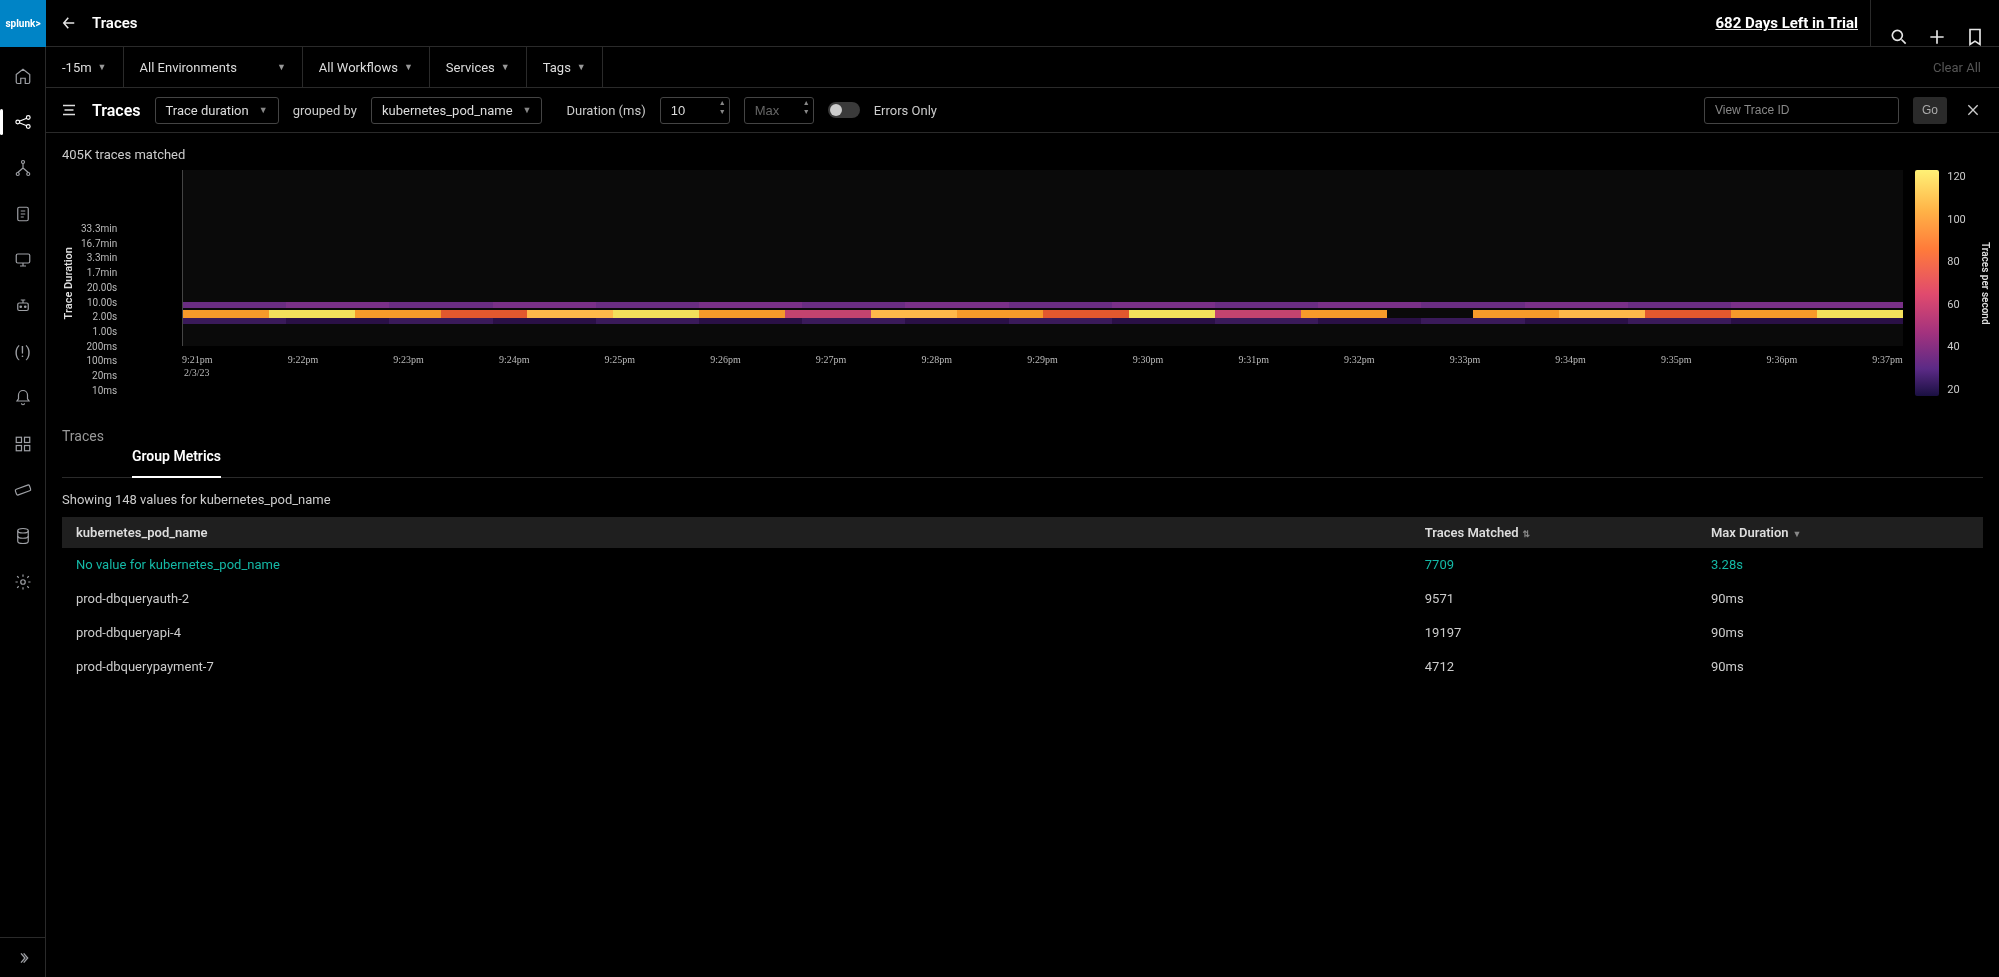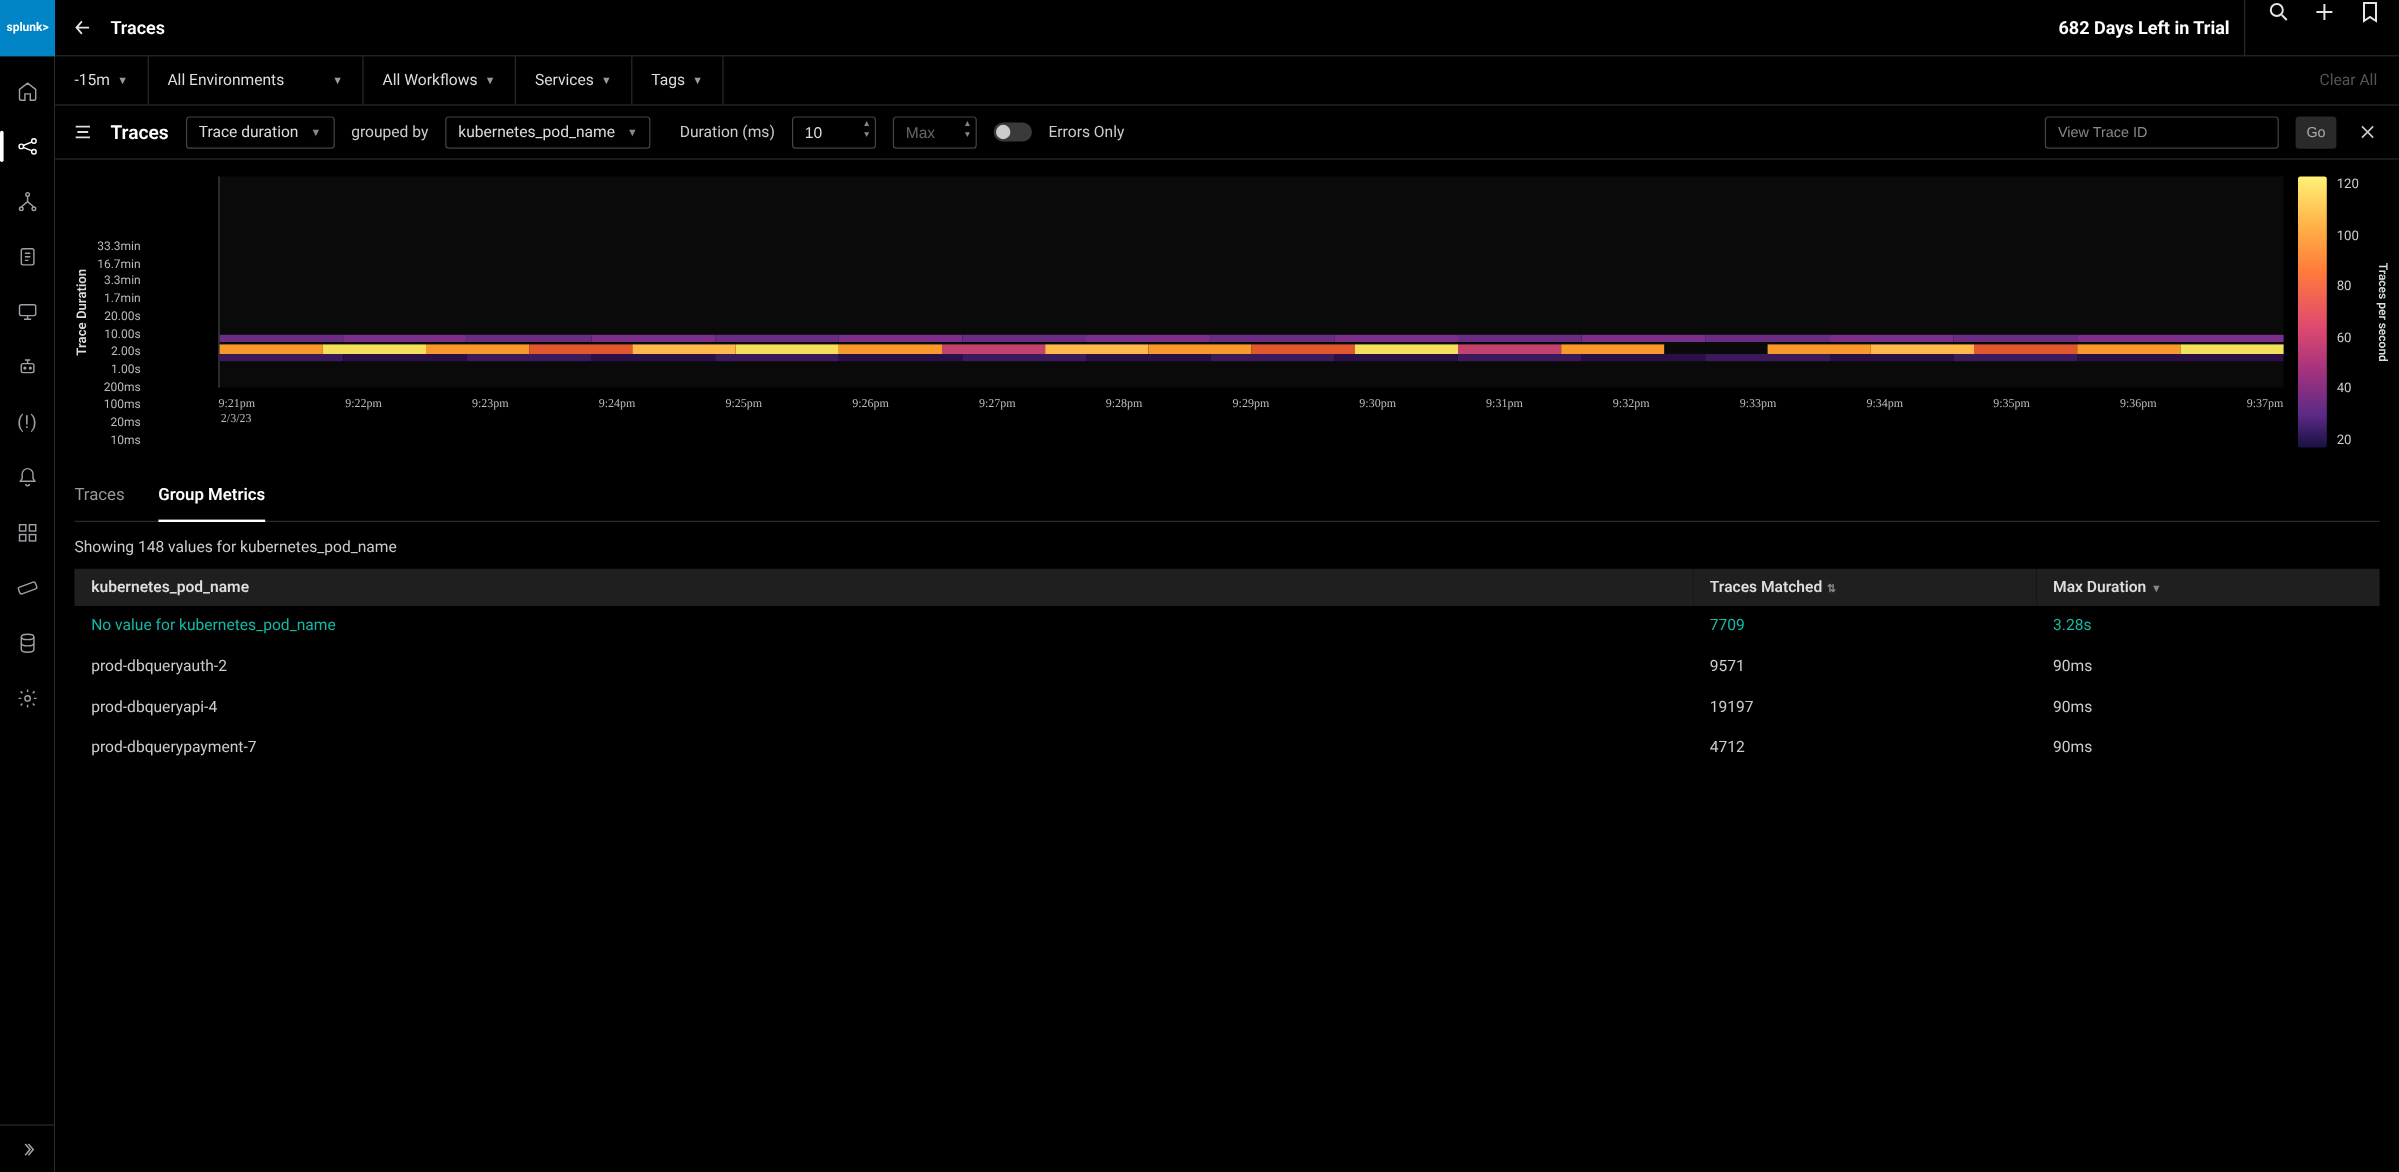--- a/index.html
+++ b/index.html
@@ -16,21 +16,21 @@
 .nav-expand { height:40px; border-top:1px solid #2a2a2a; display:flex; align-items:center; justify-content:center; color:#9ea0a5; cursor:pointer; }
 
 
 .main { flex:1; display:flex; flex-direction:column; background:#000; }
 
 
 .header { height:47px; border-bottom:1px solid #2a2a2a; display:flex; align-items:center; padding: 0 14px; justify-content:space-between; }
 .header-left { display:flex; align-items:center; gap:14px; }
 .back-arrow { color:#e5e5e5; cursor:pointer; }
 .page-title { font-size:15px; font-weight:600; color:#fff; }
-.header-right { display:flex; align-items:flex-start; gap:18px; }
+.header-right { display:flex; align-items:flex-end; gap:18px;text-decoration:underline; }
 .trial { font-size:15px; font-weight:700; color:#fff; padding-right:12px; border-right:1px solid #2a2a2a; height:47px; display:flex; align-items:center; }
 .hdr-icon { color:#e5e5e5; cursor:pointer; }
 
 
 .filter-bar { height:41px; border-bottom:1px solid #2a2a2a; display:flex; align-items:stretch; }
 .filter-seg { display:flex; align-items:center; padding: 0 16px; border-right:1px solid #2a2a2a; gap:6px; cursor:pointer; color:#ddd; font-size:13px; }
 .filter-seg .caret { font-size:9px; color:#999; }
 .filter-spacer { flex:1; }
 .clear-all { display:flex; align-items:center; padding:0 18px; color:#555; font-size:13px; }
 
@@ -76,21 +76,21 @@
 .chart-date { font-size:10px; color:#bbb; margin-top:2px; padding-left:2px; }
 .chart-right { width:60px; display:flex; flex-direction:column; align-items:center; }
 .colorbar { width:24px; height:226px; background: linear-gradient(to bottom, #fff176 0%, #ffb347 18%, #ff7b3a 35%, #e04a6e 55%, #a3327e 72%, #5b2a86 88%, #1a1042 100%); border-radius:2px; }
 .cb-wrap { display:flex; gap:8px; position:relative; }
 .cb-ticks { display:flex; flex-direction:column; justify-content:space-between; font-size:11px; color:#ccc; height:226px; }
 .cb-axis-label { writing-mode:vertical-rl; font-size:10px; font-weight:600; color:#ddd; margin-left:6px; align-self:center; }
 
 
 .tabs { display:flex; gap:28px; border-bottom:1px solid #2a2a2a; margin-bottom:14px; }
 .tab { padding:8px 0 12px 0; color:#999; font-size:14px; cursor:pointer; }
-.tab.active { color:#fff; font-weight:600; border-bottom:2px solid #fff; margin-bottom:-1px; }
+.tab.active { color:#fff; font-weight:600; border-bottom:2px solid #fff; margin-bottom:-1px;margin-top:20px; }
 
 .showing { color:#ccc; font-size:13px; margin-bottom:10px;margin-top:12px; }
 
 
 table { width:100%; border-collapse:collapse; }
 thead th { background:#1f1f1f; text-align:left; padding:8px 14px; font-size:13px; font-weight:600; color:#ddd; }
 thead th .sort { font-size:9px; color:#888; margin-left:4px; }
 tbody td { padding:9px 14px; font-size:13px; color:#ccc; border-bottom:1px solid transparent; }
 tbody tr:first-child td { color:#14b8a6; }
 .col-name { width:66%; }
@@ -285,20 +285,21 @@
       <input class="trace-id-input" placeholder="View Trace ID" style="">
       <button class="go-btn">Go</button>
       <span class="close-x">
         <svg width="16" height="16" viewBox="0 0 24 24" fill="none" stroke="currentColor" stroke-width="2">
             <path d="M5 5l14 14M19 5L5 19"></path>
           </svg>
       </span>
     </div>
 
     <div class="content">
+      <div class="match-count">405K traces matched</div>
 
       <div class="chart-wrap">
         <div class="chart-left">
           <div class="chart-ylabel">Trace Duration</div>
           <div class="chart-yticks" id="yticks">
               <div>33.3min</div>
               <div>16.7min</div>
               <div>3.3min</div>
               <div>1.7min</div>
               <div>20.00s</div>

